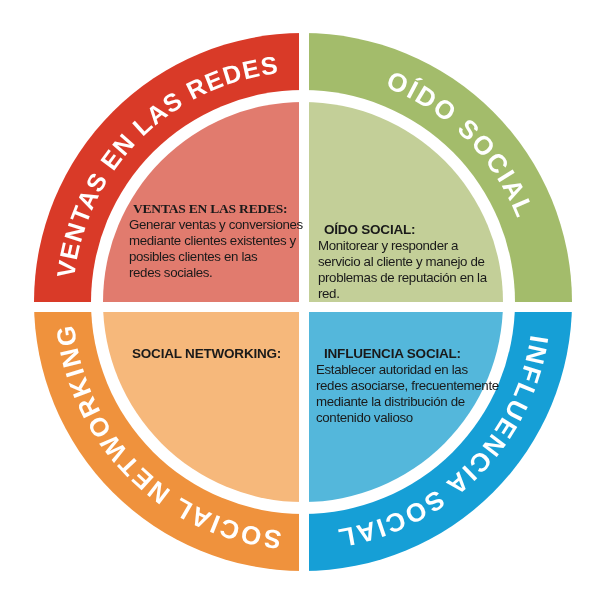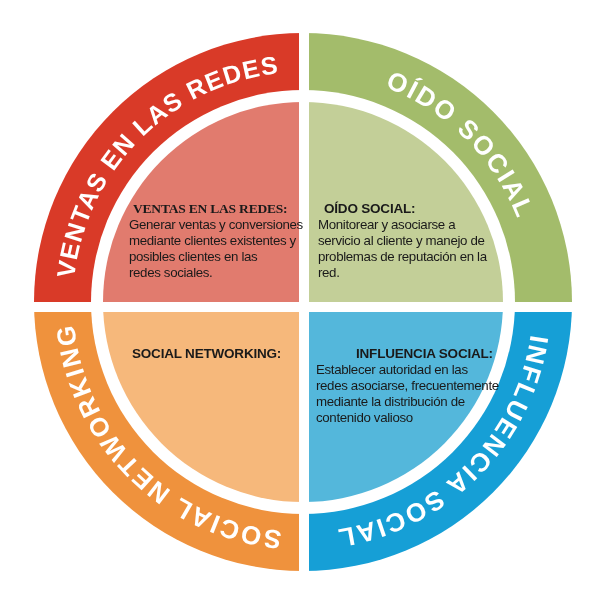--- a/index.html
+++ b/index.html
@@ -16,23 +16,23 @@
   .qtext{position:absolute;color:#1a1a1a;}
   .q-heading{
     font-weight:bold;font-size:13.5px;line-height:17px;letter-spacing:-0.2px;
     white-space:nowrap;
   }
   .q-body{
     font-size:13.3px;line-height:16px;letter-spacing:-0.35px;
     white-space:pre-line;
   }
   .q-tl .q-heading{padding-left:4px;font-family:Liberation Serif, serif;}
-  .q-tr .q-heading{padding-left:6px;}
+  .q-tr .q-heading{padding-left:6px;margin-top:21px;}
   .q-bl .q-heading{padding-left:14px;text-align:center;}
-  .q-br .q-heading{padding-left:8px;margin-left:32px;}
+  .q-br .q-heading{padding-left:8px;}
 </style>
 </head>
 <body>
 
 <div class="stage">
 
   <svg class="wheel-svg" width="604" height="594" viewBox="0 0 604 594">
     <defs>
       <path id="arcTL" d="M 73 302 A 230 230 0 0 1 303 72"></path>
       <path id="arcTR" d="M 303 72 A 230 230 0 0 1 533 302"></path>
@@ -72,21 +72,21 @@
   <div class="qtext q-tl" style="left:129px;top:200px;">
     <div class="q-heading">VENTAS EN LAS REDES:</div>
     <div class="q-body">Generar ventas y conversiones
 mediante clientes existentes y
 posibles clientes en las
 redes sociales.</div>
   </div>
 
   <div class="qtext q-tr" style="left:318px;top:200px;">
     <div class="q-heading">OÍDO SOCIAL:</div>
-    <div class="q-body">Monitorear y asociarse a
+    <div class="q-body">Monitorear y responder a
 servicio al cliente y manejo de
 problemas de reputación en la
 red.</div>
   </div>
 
   <div class="qtext q-bl" style="left:118px;top:345px;">
     <div class="q-heading">SOCIAL NETWORKING:</div>
   </div>
 
   <div class="qtext q-br" style="left:316px;top:345px;">

